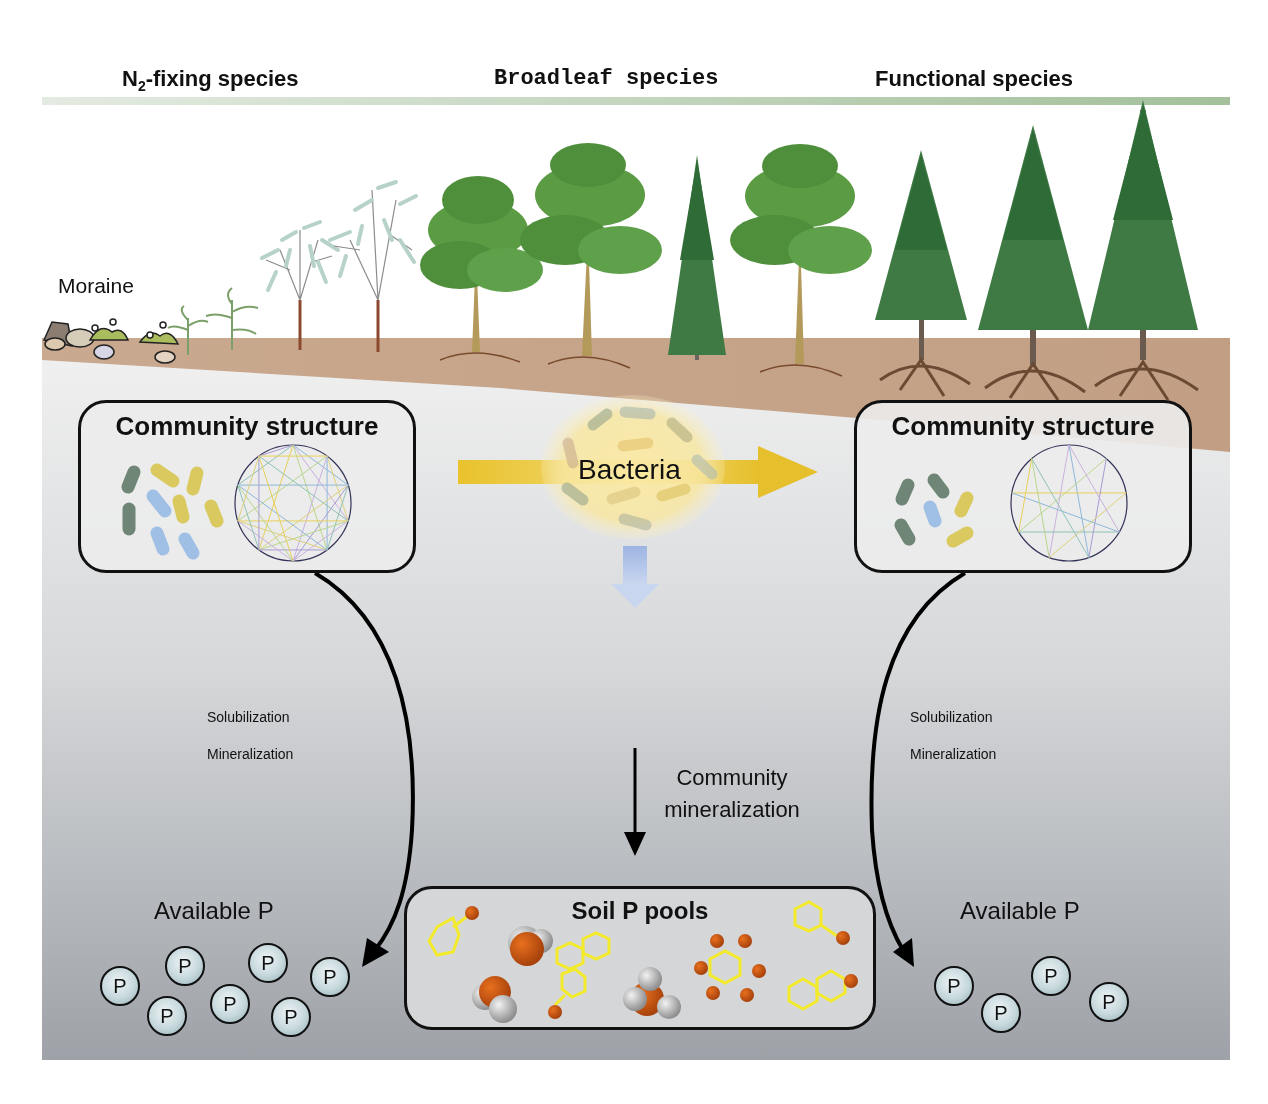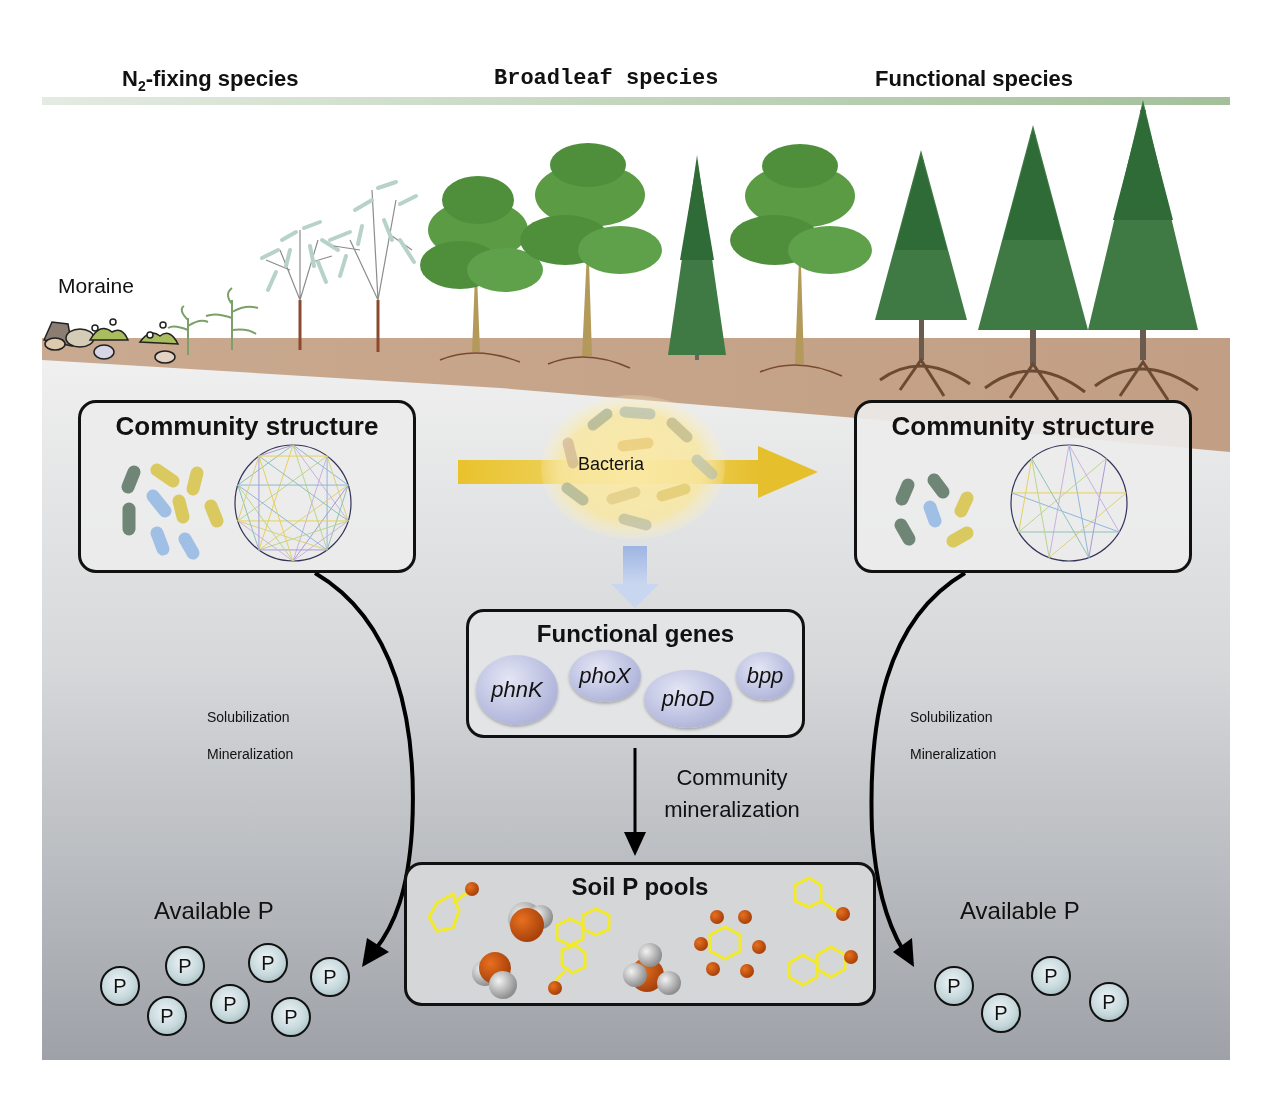--- a/index.html
+++ b/index.html
@@ -2,21 +2,21 @@
 <html><head>
 <meta charset="utf-8">
 <style>
   html, body { margin: 0; padding: 0; background: #ffffff; }
   body { width: 1268px; height: 1104px; position: relative; overflow: hidden;
          font-family: "Liberation Sans", sans-serif; color: #111; }
   #canvas { position: absolute; left: 0; top: 0; width: 1268px; height: 916px; }
   .abs { position: absolute; }
   .header-label { font-weight: bold; font-size: 22px; white-space: nowrap; }
   .header-label sub { font-size: 14px; }
-  .box { position: absolute; border: 3px solid #111; border-radius: 18px; box-sizing: border-box; }
+  .box { position: absolute; border: 3px solid #111; border-radius: 28px; box-sizing: border-box; }
   .box-title { position: absolute; left: 0; right: 0; text-align: center; font-weight: bold; font-size: 26px; }
   .plain-text { position: absolute; font-size: 14px; line-height: 37px; white-space: nowrap; }
   .gene { position: absolute; border-radius: 50%;
           background: radial-gradient(ellipse at 40% 35%, #e4e6f4 0%, #b9bddf 60%, #9ea3cc 100%);
           box-shadow: 0 2px 3px rgba(0,0,0,0.25);
           display: flex; align-items: center; justify-content: center;
           font-style: italic; font-size: 22px; color: #111; }
   .p-coin { position: absolute; width: 40px; height: 40px; border-radius: 50%; border: 2px solid #111;
             box-sizing: border-box;
             background: radial-gradient(circle at 45% 40%, #eef4f6 0%, #c6d8dc 55%, #93aeb3 100%);
@@ -282,46 +282,39 @@
           <line x1="269.1188496747081" y1="89.92840569531803" x2="192.1628316871112" y2="154.50217200558268" stroke="#dcd07a" stroke-width="1"></line>
           <line x1="154.8811503252919" y1="89.92840569531806" x2="262.2294734194974" y2="129" stroke="#8fb7d9" stroke-width="1"></line>
           <line x1="212" y1="42" x2="262.2294734194974" y2="129" stroke="#c9b0de" stroke-width="1"></line>
           <line x1="192.1628316871112" y1="154.50217200558268" x2="174.7183186381807" y2="55.56942229909928" stroke="#b9d68b" stroke-width="1"></line>
           <line x1="161.77052658050258" y1="129.00000000000003" x2="174.7183186381807" y2="55.56942229909928" stroke="#e6d05a" stroke-width="1"></line>
           <line x1="231.8371683128888" y1="154.50217200558268" x2="174.7183186381807" y2="55.56942229909928" stroke="#8fc1b5" stroke-width="1"></line>
         </g>
     </svg>
   </div>
 
-  <div class="abs" style="left:578px; top:454px; font-size:18px;">Bacteria</div>
-
-  <div class="box" style="left:466px; top:609px; width:339px; height:129px; background:#e3e4e5;">
-    <div class="box-title" style="top:8px; font-size:24px;">Functional genes</div>
-    <div class="gene" style="left:7px; top:43px; width:82px; height:70px;">phnK</div>
-    <div class="gene" style="left:100px; top:38px; width:72px; height:52px;">phoX</div>
-    <div class="gene" style="left:175px; top:58px; width:88px; height:58px;">phoD</div>
-    <div class="gene" style="left:267px; top:40px; width:58px; height:48px;">bpp</div>
-  </div>
+  <div class="abs" style="left:578px; top:454px; font-size:28px;">Bacteria</div>
+
 
   <div class="abs" style="left:652px; top:762px; font-size:22px; line-height:32px; text-align:center; width:160px;">
     <div>Community</div>
     <div>mineralization</div>
   </div>
 
   <div class="plain-text" style="left:207px; top:699px;">
     <div>Solubilization</div>
     <div>Mineralization</div>
   </div>
 
   <div class="plain-text" style="left:910px; top:699px;">
     <div>Solubilization</div>
     <div>Mineralization</div>
   </div>
 
-  <div class="box" style="left:404px; top:862px; width:472px; height:144px; background:#d5d6d8;">
+  <div class="box" style="left:404px; top:886px; width:472px; height:144px; background:#d5d6d8;">
     <div class="box-title" style="top:8px; font-size:24px;">Soil P pools</div>
     <svg width="466" height="138" style="position:absolute; left:0; top:0;">
       <defs>
         <radialGradient id="orb" cx="0.35" cy="0.35" r="0.65">
           <stop offset="0" stop-color="#e8701e"></stop>
             <stop offset="1" stop-color="#a8420c"></stop>
         </radialGradient>
         <radialGradient id="grb" cx="0.35" cy="0.35" r="0.65">
           <stop offset="0" stop-color="#f2f2f2"></stop>
             <stop offset="1" stop-color="#8f8f8f"></stop>

